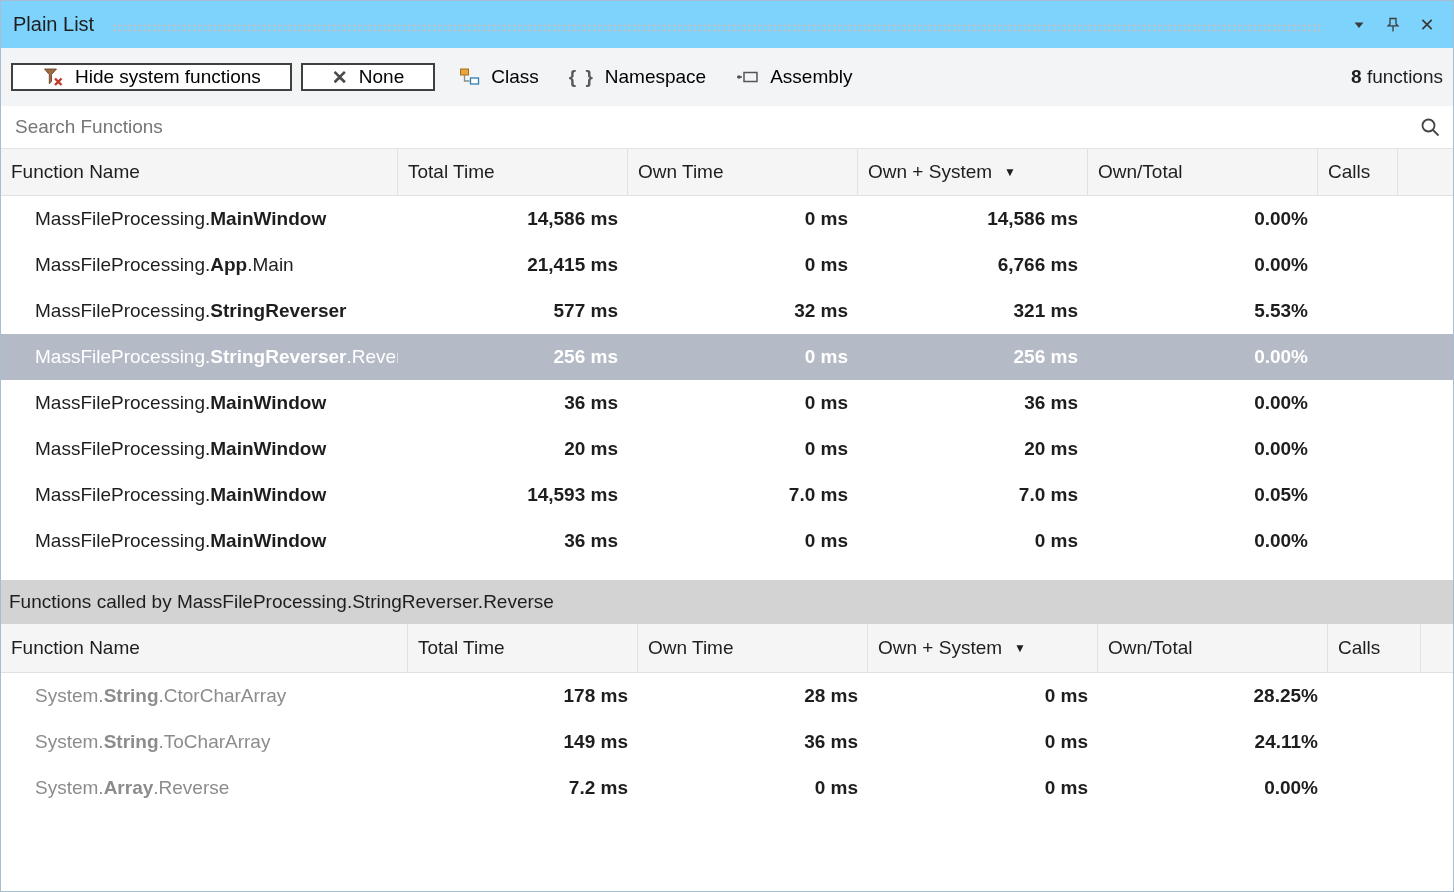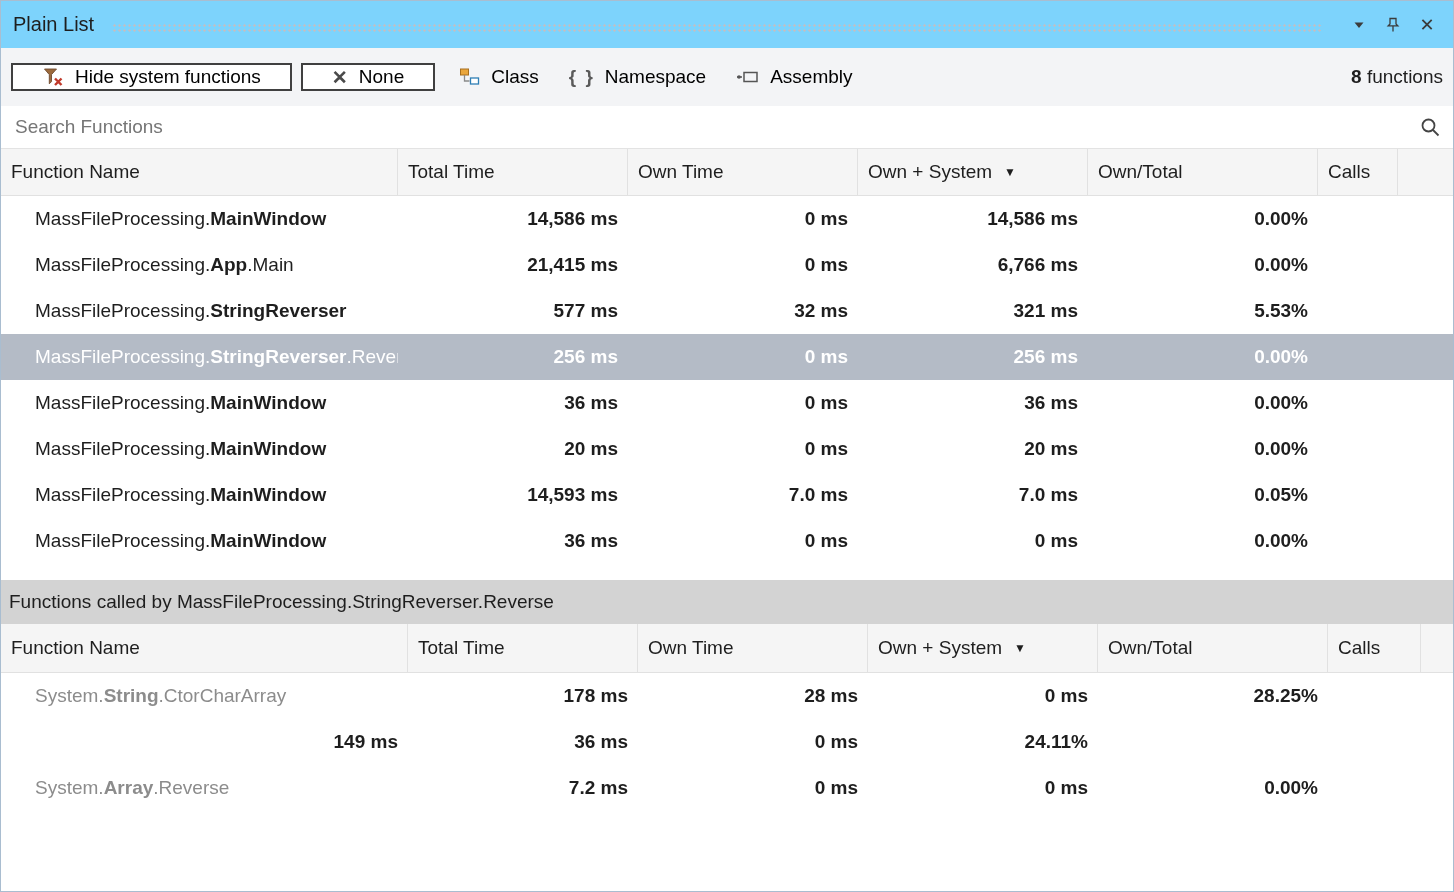--- a/index.html
+++ b/index.html
@@ -251,20 +251,21 @@
     <div class="tr t2 sys">
       <div class="td-name"><span>System.</span><span class="cls">String</span><span>.CtorCharArray</span></div>
       <div class="td-num" style="color:#1e1e1e">178 ms</div>
       <div class="td-num" style="color:#1e1e1e">28 ms</div>
       <div class="td-num" style="color:#1e1e1e">0 ms</div>
       <div class="td-num" style="color:#1e1e1e">28.25%</div>
       <div class="td-num"></div>
       <div></div>
     </div>
     <div class="tr t2 sys">
+      <div class="td-name"><span>System.</span><span class="cls">String</span><span>.ToCharArray</span></div>
       <div class="td-num" style="color:#1e1e1e">149 ms</div>
       <div class="td-num" style="color:#1e1e1e">36 ms</div>
       <div class="td-num" style="color:#1e1e1e">0 ms</div>
       <div class="td-num" style="color:#1e1e1e">24.11%</div>
       <div class="td-num"></div>
       <div></div>
     </div>
     <div class="tr t2 sys">
       <div class="td-name"><span>System.</span><span class="cls">Array</span><span>.Reverse</span></div>
       <div class="td-num" style="color:#1e1e1e">7.2 ms</div>

